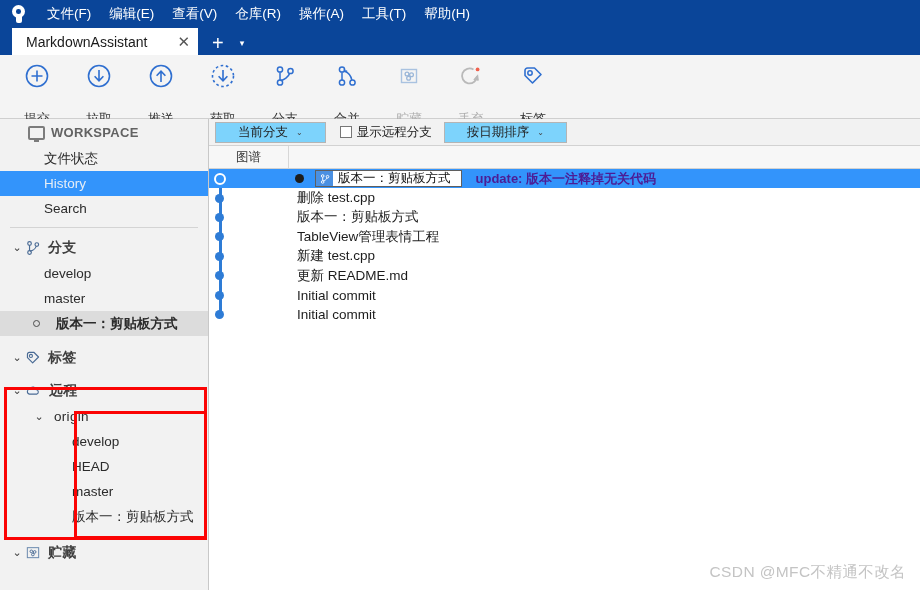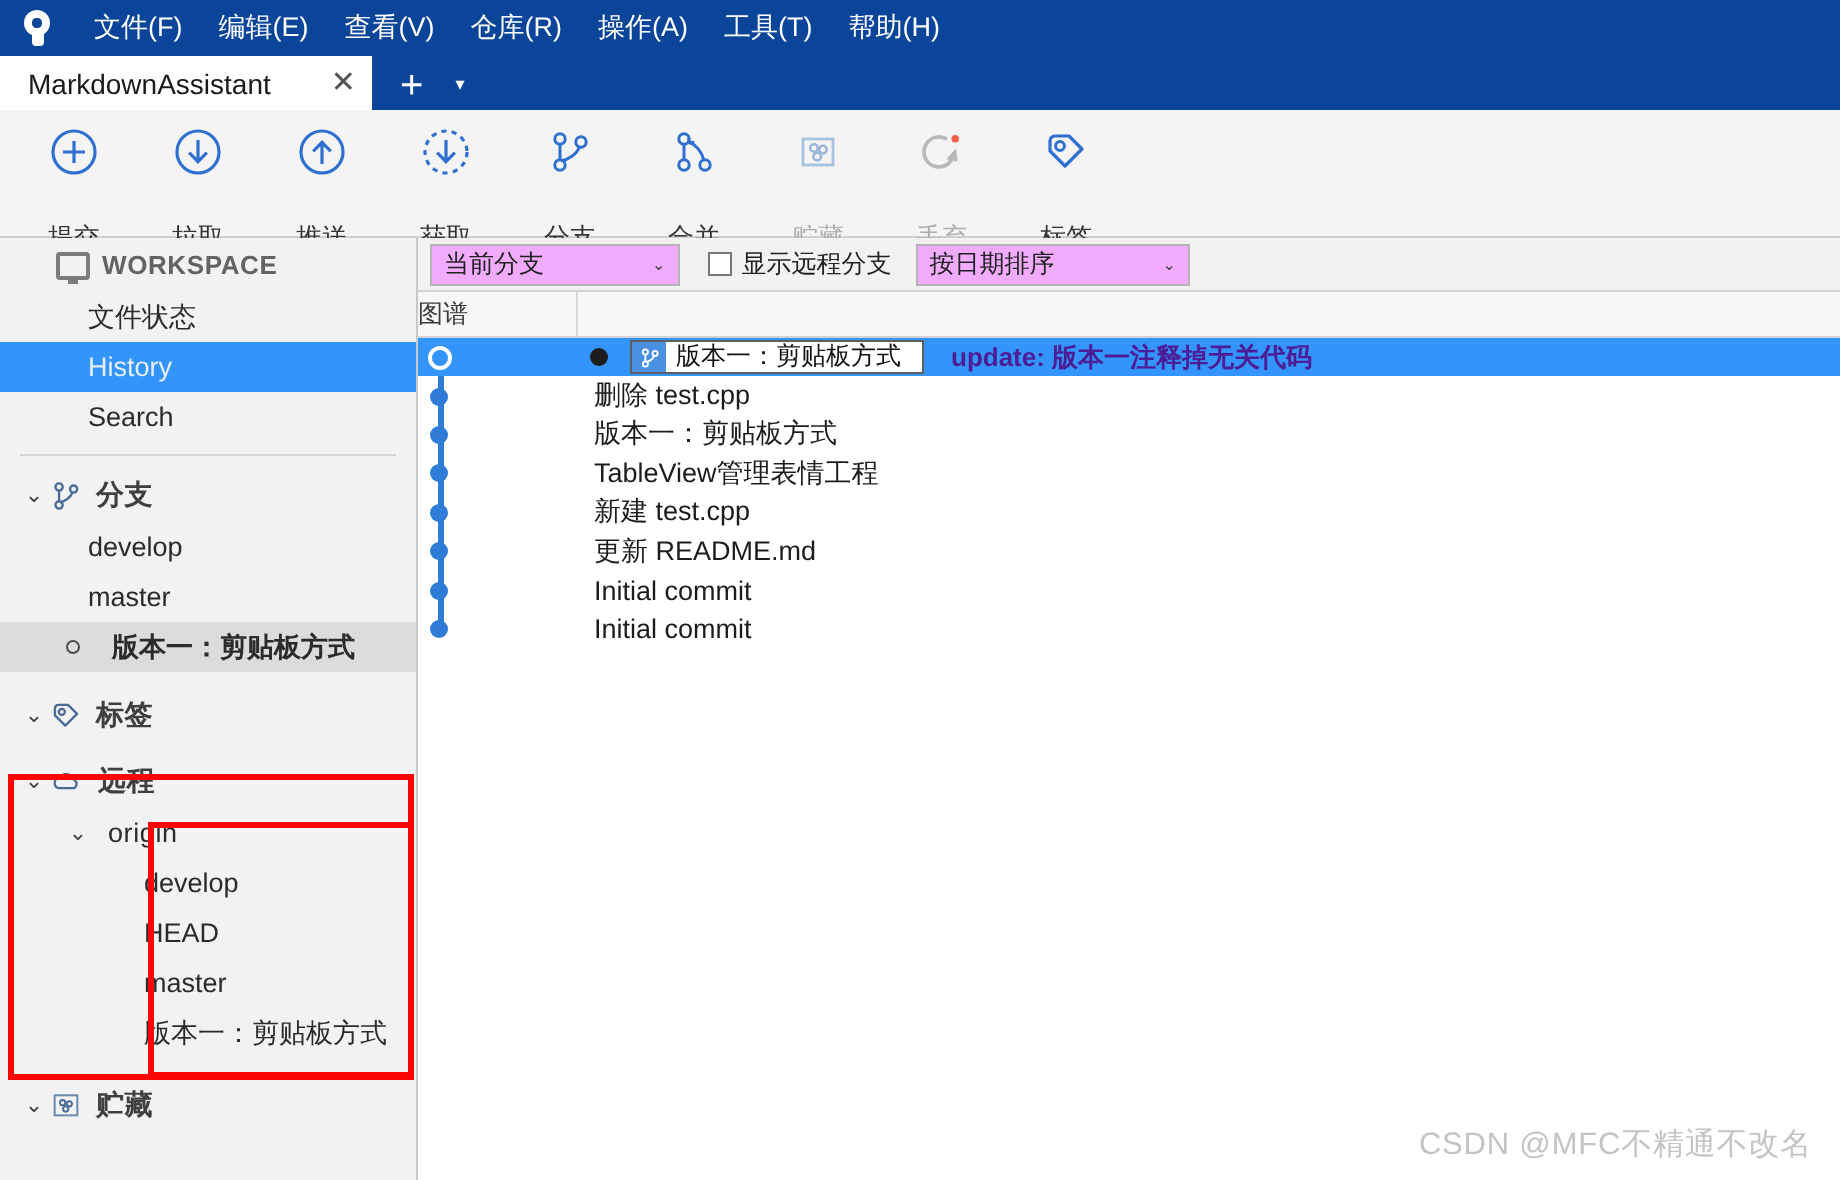--- a/index.html
+++ b/index.html
@@ -66,20 +66,21 @@
     white-space: nowrap;
     cursor: default;
   }
 
   
   .tabbar {
     height: 27px;
     background: #0a4599;
     display: flex;
     align-items: flex-end;
+    padding-left: 12px;
     box-sizing: border-box;
     position: relative;
   }
   .tab {
     height: 27px;
     background: #ffffff;
     display: flex;
     align-items: center;
     padding: 0 8px 0 14px;
     box-sizing: border-box;
@@ -261,30 +262,29 @@
     background: #f2f2f2;
     border-bottom: 1px solid #d2d2d2;
     display: flex;
     align-items: center;
     padding-left: 6px;
     box-sizing: border-box;
     flex: 0 0 auto;
   }
   .combo {
     height: 21px;
-    background: #f0abfc;
+    background: #7dd3fc;
     border: 1px solid #b4b4b4;
     display: flex;
     align-items: center;
-    padding: 0 6px;
+    padding: 0 22px;
     box-sizing: border-box;
     font-size: 12.5px;
     color: #222;
     cursor: default;
-    gap: 46px;
   }
   .combo .cc {
     margin-left: 8px;
     font-size: 8px;
     color: #444;
   }
   .chk-wrap {
     display: flex;
     align-items: center;
     margin-left: 14px;
@@ -306,21 +306,21 @@
     background: #f7f7f7;
     border-bottom: 1px solid #d2d2d2;
     display: flex;
     align-items: center;
     flex: 0 0 auto;
     font-size: 12.5px;
     color: #3a3a3a;
   }
   .colhead .c1 {
     width: 80px;
-    text-align: left;
+    text-align: center;
     border-right: 1px solid #d7d7d7;
     height: 22px;
     line-height: 22px;
     box-sizing: border-box;
   }
   .colhead .c2 { flex: 1; }
 
   .commitlist {
     flex: 1 1 auto;
     position: relative;

